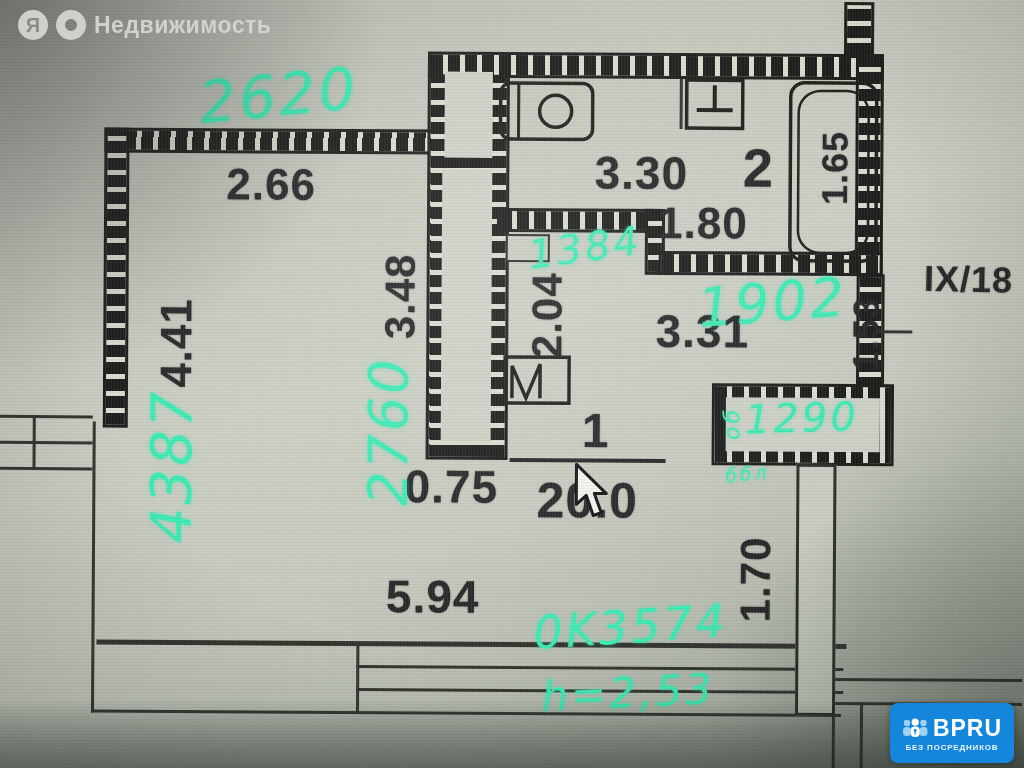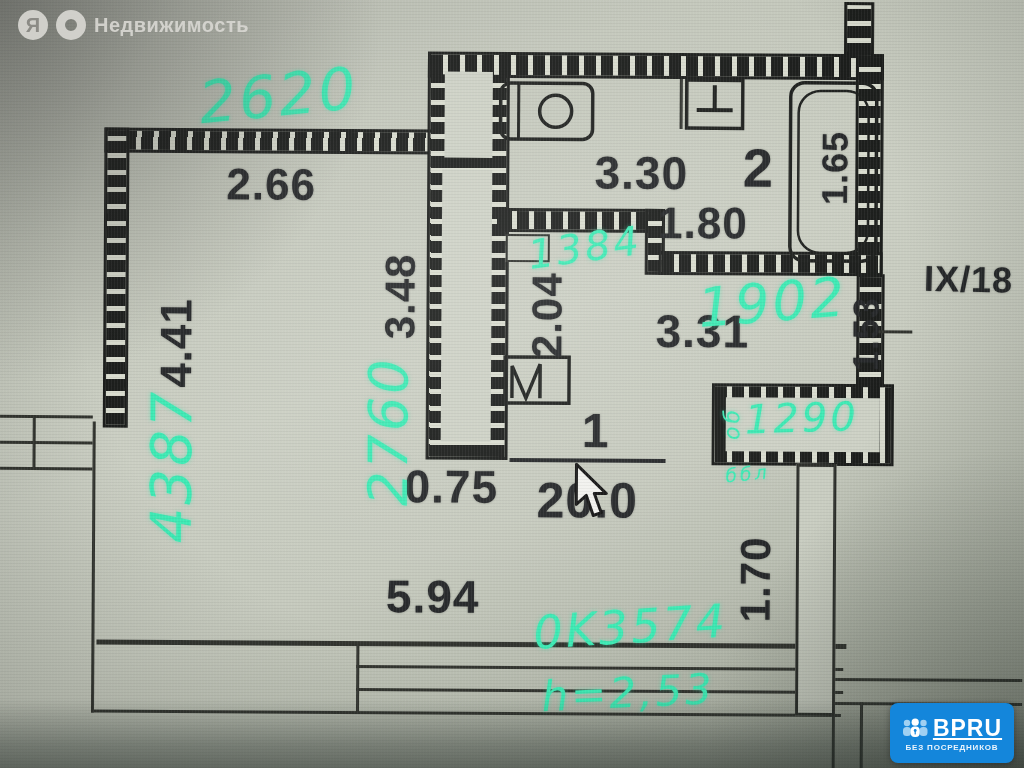--- a/index.html
+++ b/index.html
@@ -31,27 +31,27 @@
   .vig{background:radial-gradient(ellipse at 48% 35%,rgba(255,255,255,.10) 0%,rgba(0,0,0,0) 55%,rgba(20,25,20,.22) 100%);}
   .corner{background:
      radial-gradient(circle at 0% 0%,rgba(45,45,45,.42) 0%,rgba(45,45,45,0) 30%),
      radial-gradient(circle at 100% 100%,rgba(30,40,35,.30) 0%,rgba(30,40,35,0) 25%);}
   .band{background:linear-gradient(rgba(0,0,0,0) 91%,rgba(35,44,40,.38) 97%,rgba(30,38,34,.5) 100%);}
   
   .wm{position:absolute;left:18px;top:10px;display:flex;align-items:center;gap:8px;z-index:10;opacity:.92;}
   .wm .c1{width:30px;height:30px;border-radius:50%;background:#d8d7d2;color:#8e8d88;
           font-weight:800;font-size:20px;display:flex;align-items:center;justify-content:center;}
   .wm .c2{width:12px;height:12px;border-radius:50%;border:9px solid #d8d7d2;background:transparent;}
-  .wm .nm{color:#d8d7d2;font-size:20px;font-weight:600;letter-spacing:.5px;}
+  .wm .nm{color:#d8d7d2;font-size:23px;font-weight:600;letter-spacing:.5px;}
   
   .badge{position:absolute;left:890px;top:703px;width:124px;height:60px;background:#1486db;border-radius:8px;
          z-index:10;display:flex;flex-direction:column;align-items:center;justify-content:center;gap:1px;
          box-shadow:0 1px 6px rgba(0,0,0,.35);}
   .badge .row{display:flex;align-items:center;gap:4px;}
-  .badge .nm{color:#fff;font-weight:800;font-size:23px;letter-spacing:1px;text-decoration:underline;}
+  .badge .nm{color:#fff;font-weight:800;font-size:23px;letter-spacing:1px;}
   .badge .tg{color:#eaf4fc;font-size:8px;letter-spacing:.8px;font-weight:600;}
   .plan{position:absolute;inset:0;transform:rotate(0.35deg);z-index:1;}
 </style>
 </head>
 <body>
 
 <div class="photo">
   <div class="plan">
 
     <div class="abs wH" style="left:103px;top:130px;width:336px;height:25px;"></div>

